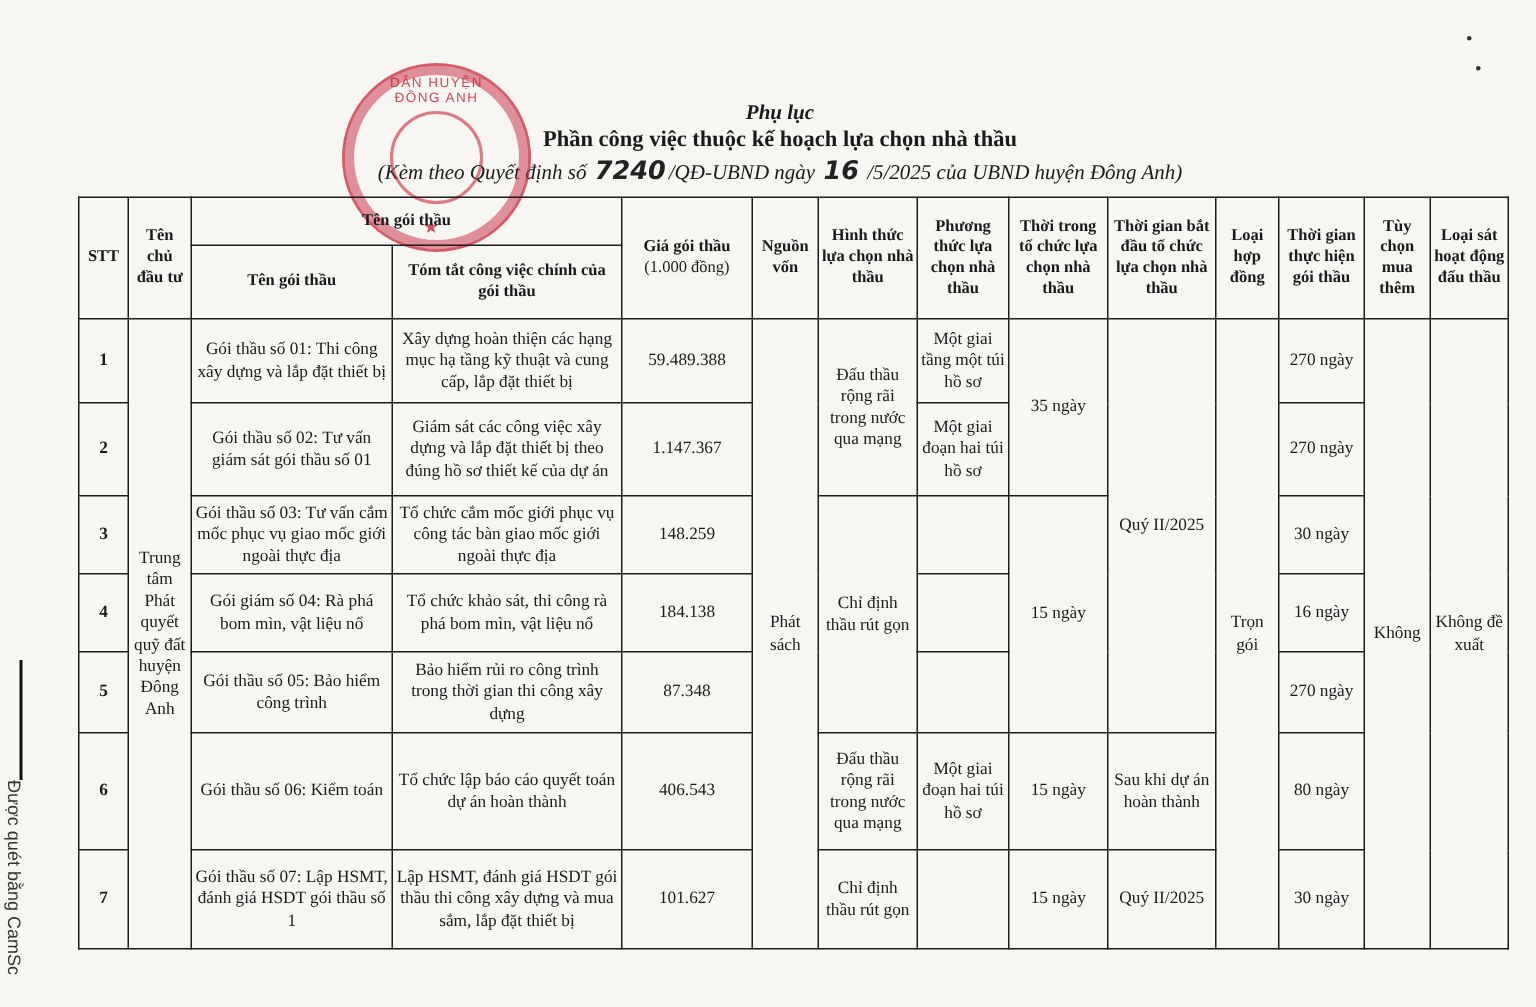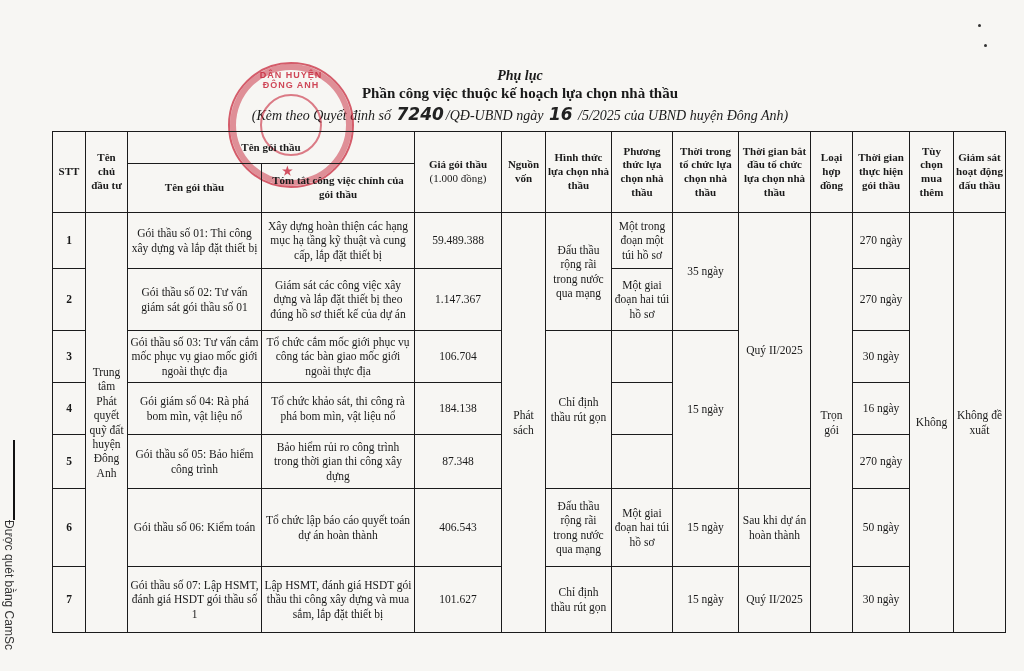--- a/index.html
+++ b/index.html
@@ -9,25 +9,24 @@
     font-family:"Liberation Serif","DejaVu Serif",serif;
     color:#1a1a1a;
   }
   .page-header { position:absolute; left:0; top:0; width:1024px; }
   .appendix-title { position:absolute; left:0; width:1040px; top:68px; text-align:center; font-style:italic; font-weight:bold; font-size:14px; }
   .main-title { position:absolute; left:0; width:1040px; top:85px; text-align:center; font-weight:bold; font-size:15px; }
   .subtitle { position:absolute; left:0; width:1040px; top:104px; text-align:center; font-style:italic; font-size:14px; }
   .handwritten { font-family:"DejaVu Sans",sans-serif; font-style:italic; font-weight:bold; font-size:17px; color:#222; padding:0 2px; }
 
   .stamp {
-    position:absolute; left:228px; top:62px; width:122px; height:122px;
+    position:absolute; left:228px; top:42px; width:122px; height:122px;
     border-radius:50%; border:2px solid rgba(200,40,60,0.75);
     box-shadow: inset 0 0 0 4px rgba(255,255,255,0) , inset 0 0 0 6px rgba(200,40,60,0.5);
     pointer-events:none;
-    font-weight:bold;
   }
   .stamp-inner {
     position:absolute; left:30px; top:30px; width:58px; height:58px; border-radius:50%;
     border:2px solid rgba(200,40,60,0.6);
   }
   .stamp-star { position:absolute; left:52px; top:100px; color:rgba(200,40,60,0.8); font-size:12px; }
   .stamp-text { position:absolute; left:20px; top:6px; width:82px; text-align:center; font-family:"Liberation Sans",sans-serif; font-size:9px; color:rgba(200,40,60,0.85); letter-spacing:1px; }
 
   table.bid-table {
     position:absolute; left:52px; top:131px;
@@ -104,57 +103,57 @@
         <span class="th-italic">(1.000 đồng)</span>
       </th>
       <th rowspan="2">Nguồn vốn</th>
       <th rowspan="2">Hình thức lựa chọn nhà thầu</th>
       <th rowspan="2">Phương thức lựa chọn nhà thầu</th>
       <th rowspan="2">Thời trong tổ chức lựa chọn nhà thầu</th>
       <th rowspan="2">Thời gian bắt đầu tổ chức lựa chọn nhà thầu</th>
       <th rowspan="2">Loại hợp đồng</th>
       <th rowspan="2">Thời gian thực hiện gói thầu</th>
       <th rowspan="2">Tùy chọn mua thêm</th>
-      <th rowspan="2">Giám sát hoạt động đấu thầu</th>
+      <th rowspan="2">Loại sát hoạt động đấu thầu</th>
     </tr>
     <tr style="height:49px">
       <th>Tên gói thầu</th>
       <th>Tóm tắt công việc chính của gói thầu</th>
     </tr>
   </thead>
   <tbody>
     <tr style="height:56px">
       <td class="stt">1</td>
       <td rowspan="7">Trung tâm Phát quyết quỹ đất huyện Đông Anh</td>
       <td>Gói thầu số 01: Thi công xây dựng và lắp đặt thiết bị</td>
       <td>Xây dựng hoàn thiện các hạng mục hạ tầng kỹ thuật và cung cấp, lắp đặt thiết bị</td>
       <td class="num">59.489.388</td>
       <td rowspan="7">Phát sách</td>
       <td rowspan="2">Đấu thầu rộng rãi trong nước qua mạng</td>
-      <td>Một trong đoạn một túi hồ sơ</td>
+      <td>Một giai tầng một túi hồ sơ</td>
       <td rowspan="2">35 ngày</td>
       <td rowspan="5">Quý II/2025</td>
       <td rowspan="7">Trọn gói</td>
       <td>270 ngày</td>
       <td rowspan="7">Không</td>
       <td rowspan="7">Không đề xuất</td>
     </tr>
     <tr style="height:62px">
       <td class="stt">2</td>
       <td>Gói thầu số 02: Tư vấn giám sát gói thầu số 01</td>
       <td>Giám sát các công việc xây dựng và lắp đặt thiết bị theo đúng hồ sơ thiết kế của dự án</td>
       <td class="num">1.147.367</td>
       <td>Một giai đoạn hai túi hồ sơ</td>
       <td>270 ngày</td>
     </tr>
     <tr style="height:52px">
       <td class="stt">3</td>
       <td>Gói thầu số 03: Tư vấn cắm mốc phục vụ giao mốc giới ngoài thực địa</td>
       <td>Tổ chức cắm mốc giới phục vụ công tác bàn giao mốc giới ngoài thực địa</td>
-      <td class="num">106.704</td>
+      <td class="num">148.259</td>
       <td rowspan="3">Chỉ định thầu rút gọn</td>
       <td></td>
       <td rowspan="3">15 ngày</td>
       <td>30 ngày</td>
     </tr>
     <tr style="height:52px">
       <td class="stt">4</td>
       <td>Gói giám số 04: Rà phá bom mìn, vật liệu nổ</td>
       <td>Tổ chức khảo sát, thi công rà phá bom mìn, vật liệu nổ</td>
       <td class="num">184.138</td>
@@ -171,21 +170,21 @@
     </tr>
     <tr style="height:78px">
       <td class="stt">6</td>
       <td>Gói thầu số 06: Kiểm toán</td>
       <td>Tổ chức lập báo cáo quyết toán dự án hoàn thành</td>
       <td class="num">406.543</td>
       <td>Đấu thầu rộng rãi trong nước qua mạng</td>
       <td>Một giai đoạn hai túi hồ sơ</td>
       <td>15 ngày</td>
       <td>Sau khi dự án hoàn thành</td>
-      <td>50 ngày</td>
+      <td>80 ngày</td>
     </tr>
     <tr style="height:66px">
       <td class="stt">7</td>
       <td>Gói thầu số 07: Lập HSMT, đánh giá HSDT gói thầu số 1</td>
       <td>Lập HSMT, đánh giá HSDT gói thầu thi công xây dựng và mua sắm, lắp đặt thiết bị</td>
       <td class="num">101.627</td>
       <td>Chỉ định thầu rút gọn</td>
       <td></td>
       <td>15 ngày</td>
       <td>Quý II/2025</td>

